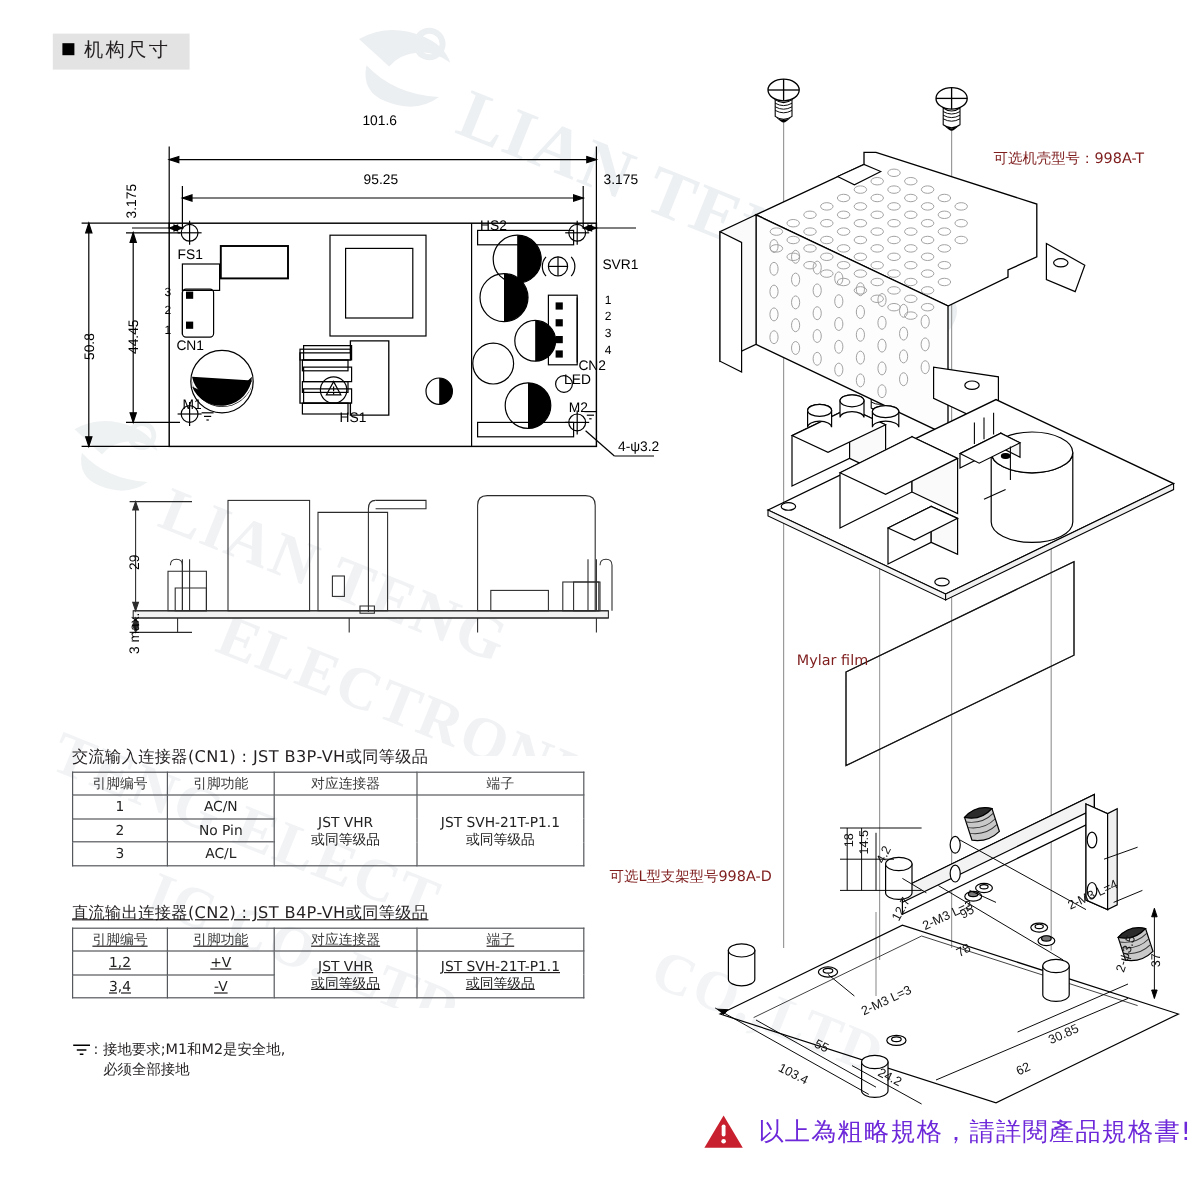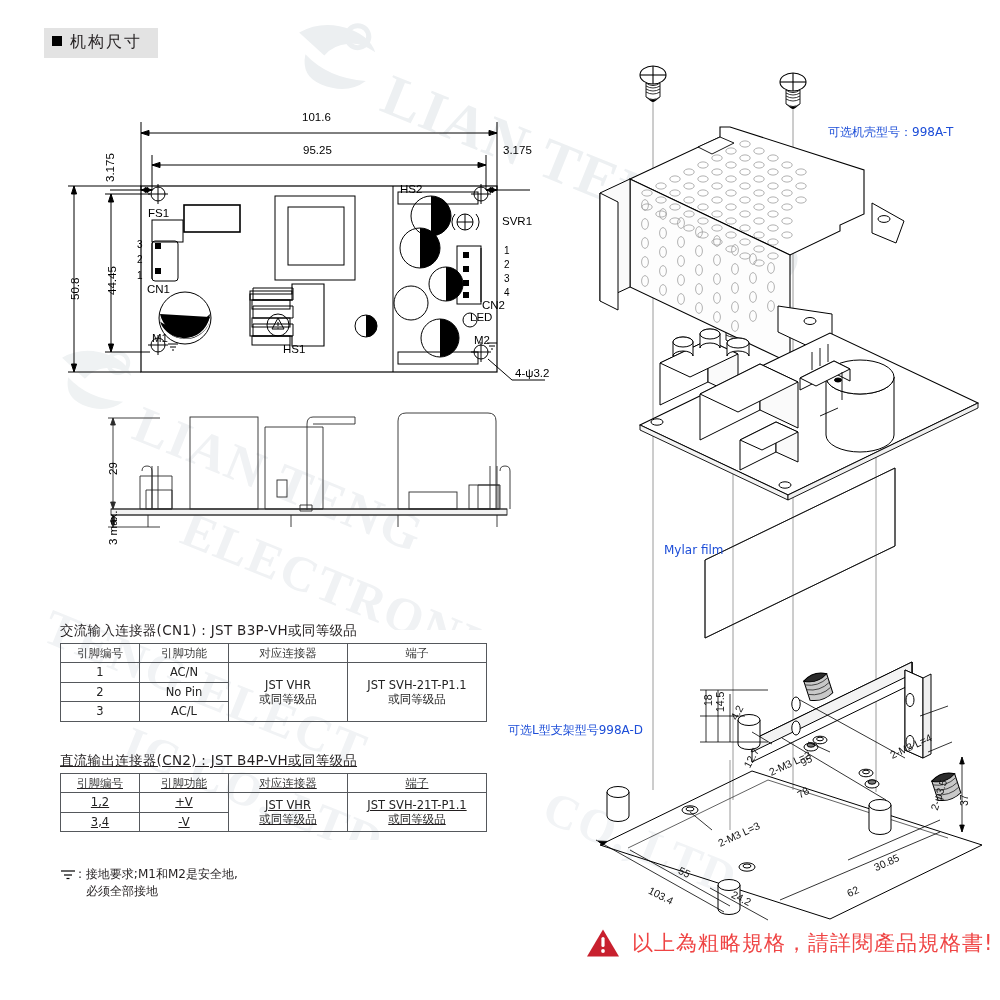--- a/index.html
+++ b/index.html
@@ -106,31 +106,31 @@
   #ground-note .indent{padding-left:26px;}
   .gsym{display:inline-block;vertical-align:-2px;margin-right:2px;}
 
   
   #banner{
     position:absolute;left:586px;top:928px;
     display:flex;align-items:center;gap:12px;z-index:6;
   }
   #banner .btext{
     font-size:21px;
-    color:#ef4444;
+    color:#6d28d9;
     font-family:"DejaVu Sans","Liberation Sans",sans-serif;
     letter-spacing:1px;white-space:nowrap;
   }
 
   
   .ex-lbl{
     position:absolute;
     font-size:12px;
     font-family:"DejaVu Sans","Liberation Sans",sans-serif;
-    color:#1d4ed8;white-space:nowrap;z-index:6;
+    color:#7f1d1d;white-space:nowrap;z-index:6;
   }
   .dim{
     position:absolute;font-size:10.5px;
     font-family:"Liberation Sans","DejaVu Sans",sans-serif;
     color:#111;white-space:nowrap;z-index:6;
   }
 </style>
 </head>
 <body>
 
@@ -304,21 +304,21 @@
 
       <circle cx="481" cy="194" r="7"></circle>
       <line x1="471" y1="194" x2="491" y2="194"></line>
       <line x1="481" y1="184" x2="481" y2="204"></line>
 
       <line x1="488" y1="359" x2="512" y2="380"></line>
       <line x1="512" y1="380" x2="545" y2="380"></line>
     </g>
   </svg>
 
-  <div class="lbl" style="left:302px;top:112px;text-align:center;">101.6</div>
+  <div class="lbl" style="left:302px;top:96px;text-align:center;">101.6</div>
   <div class="lbl" style="left:303px;top:145px;">95.25</div>
   <div class="lbl rot90" style="left:105px;top:182px;">3.175</div>
   <div class="lbl" style="left:503px;top:145px;">3.175</div>
   <div class="lbl rot90" style="left:70px;top:300px;">50.8</div>
   <div class="lbl rot90" style="left:107px;top:295px;">44.45</div>
 
   <div class="lbl" style="left:148px;top:208px;">FS1</div>
   <div class="lbl" style="left:147px;top:284px;">CN1</div>
   <div class="lbl sm" style="left:137px;top:240px;">3</div>
   <div class="lbl sm" style="left:137px;top:255px;">2</div>

